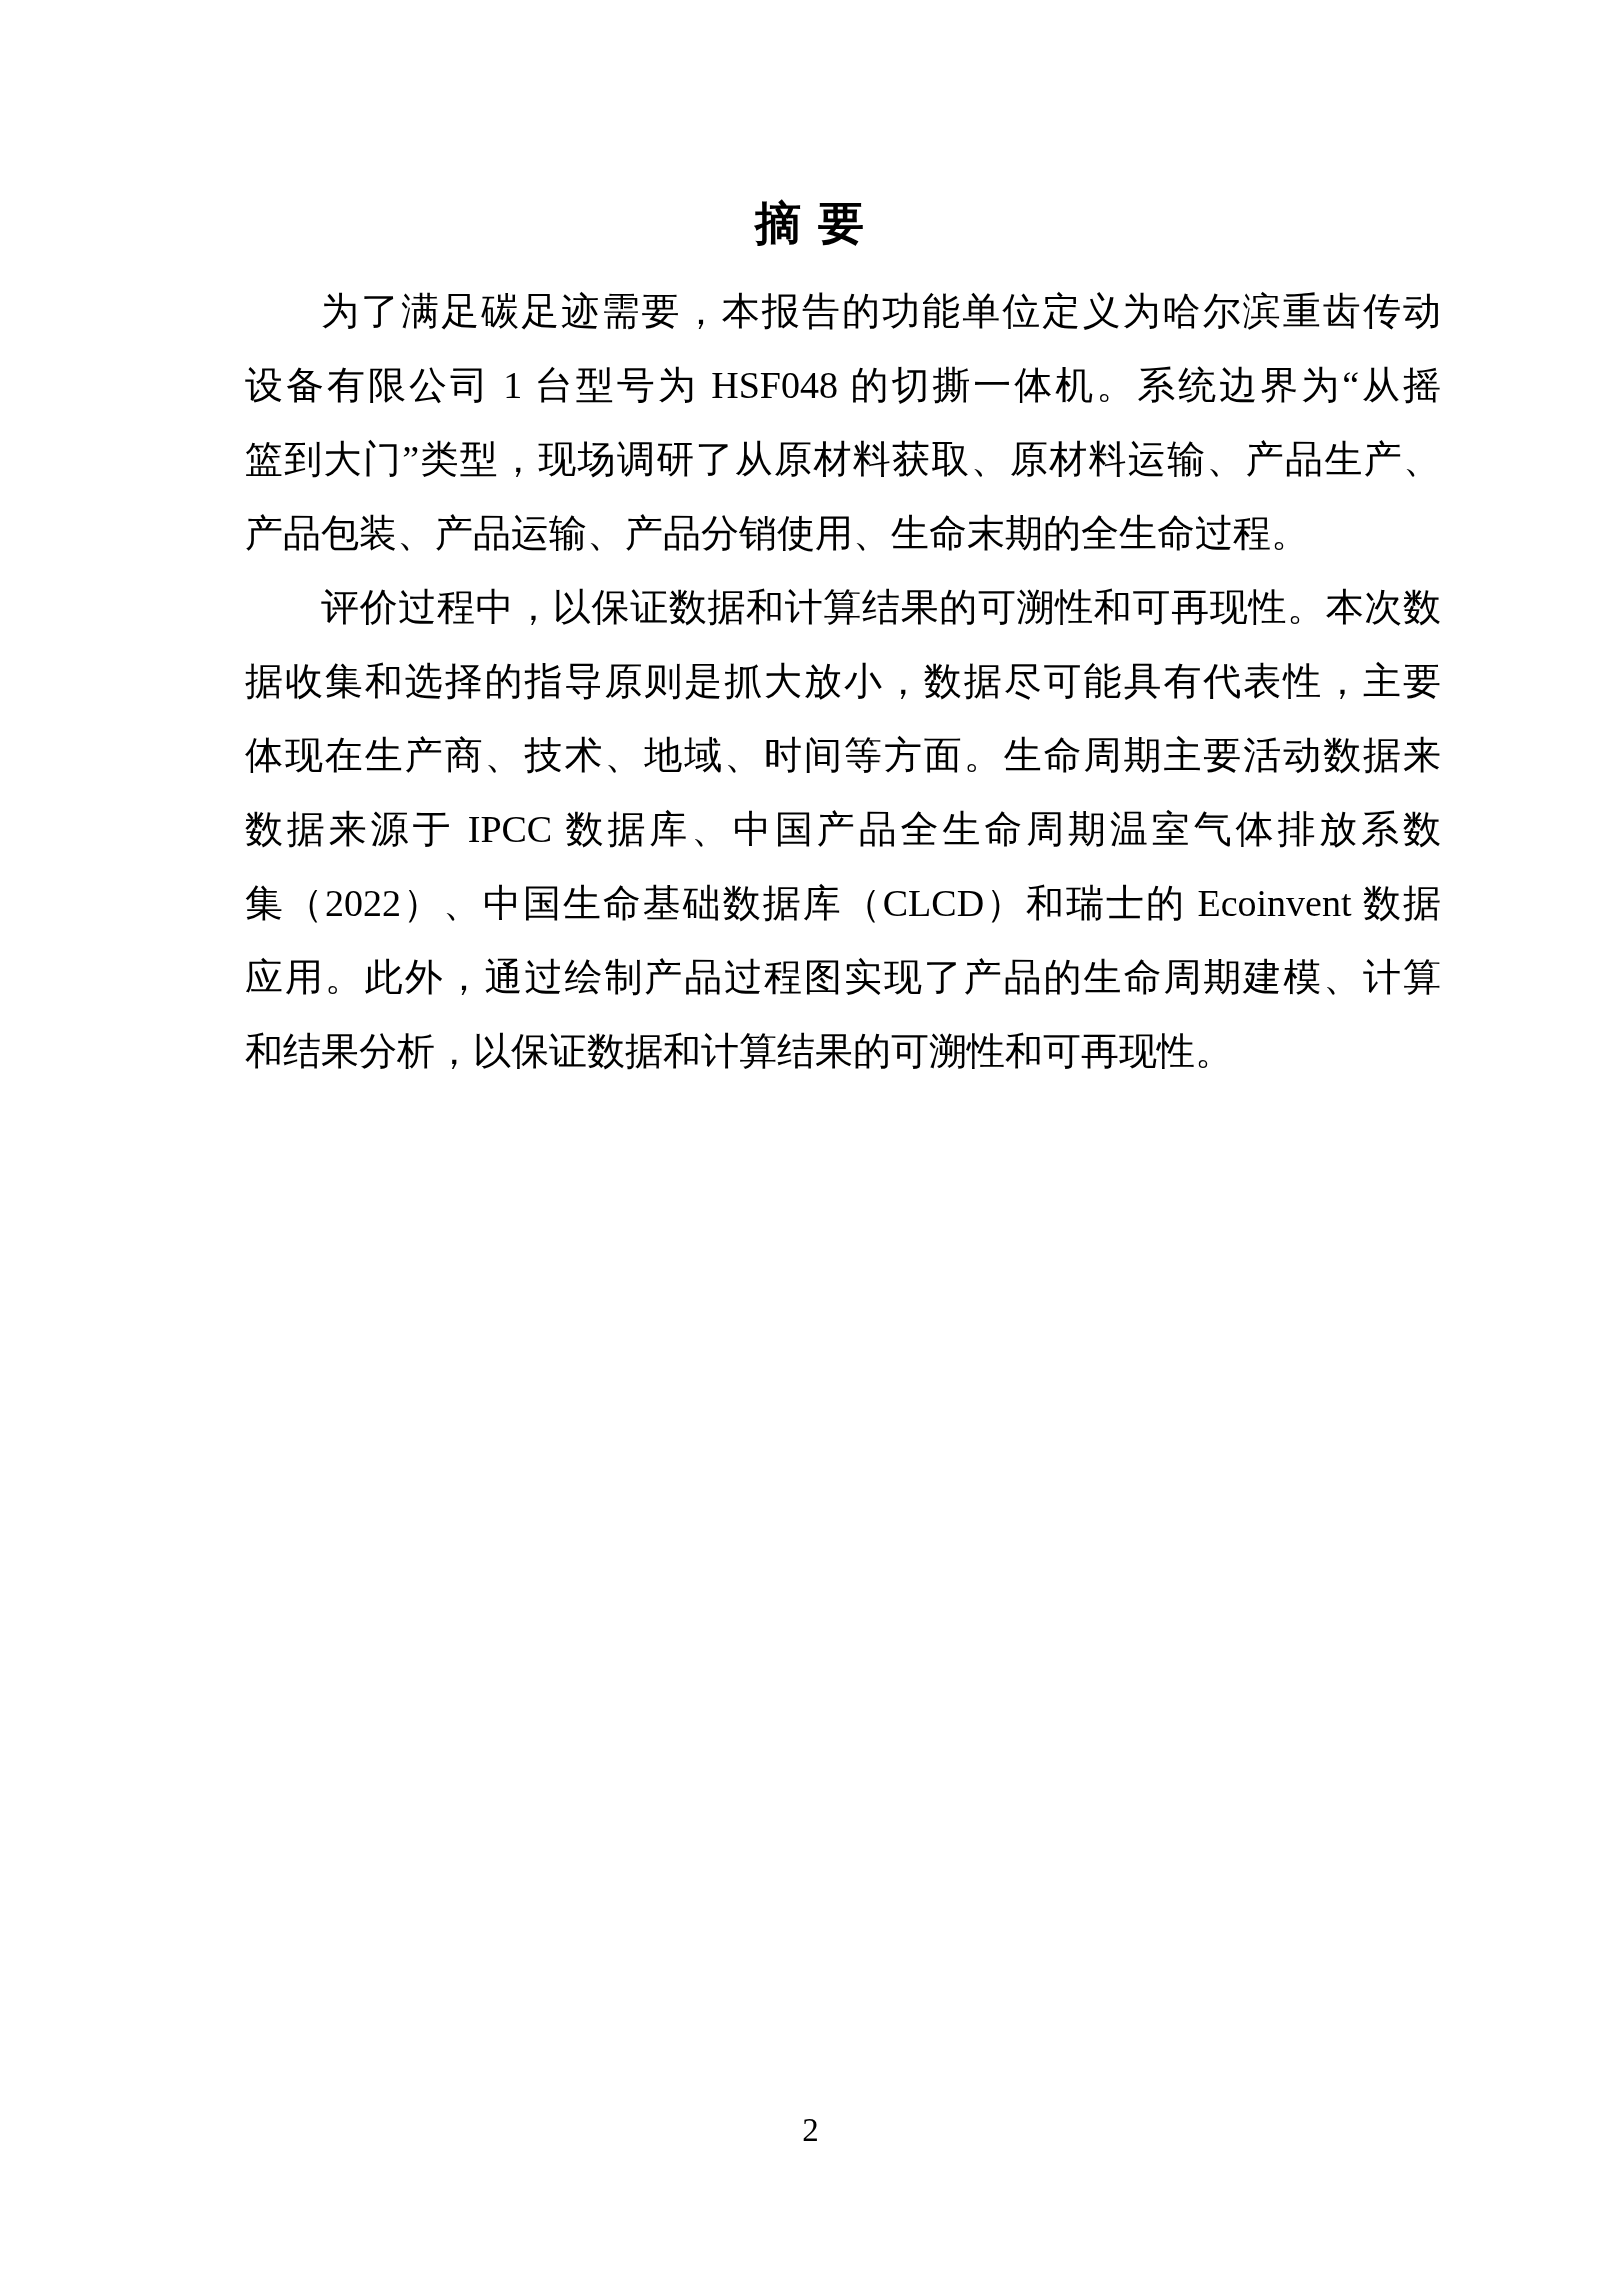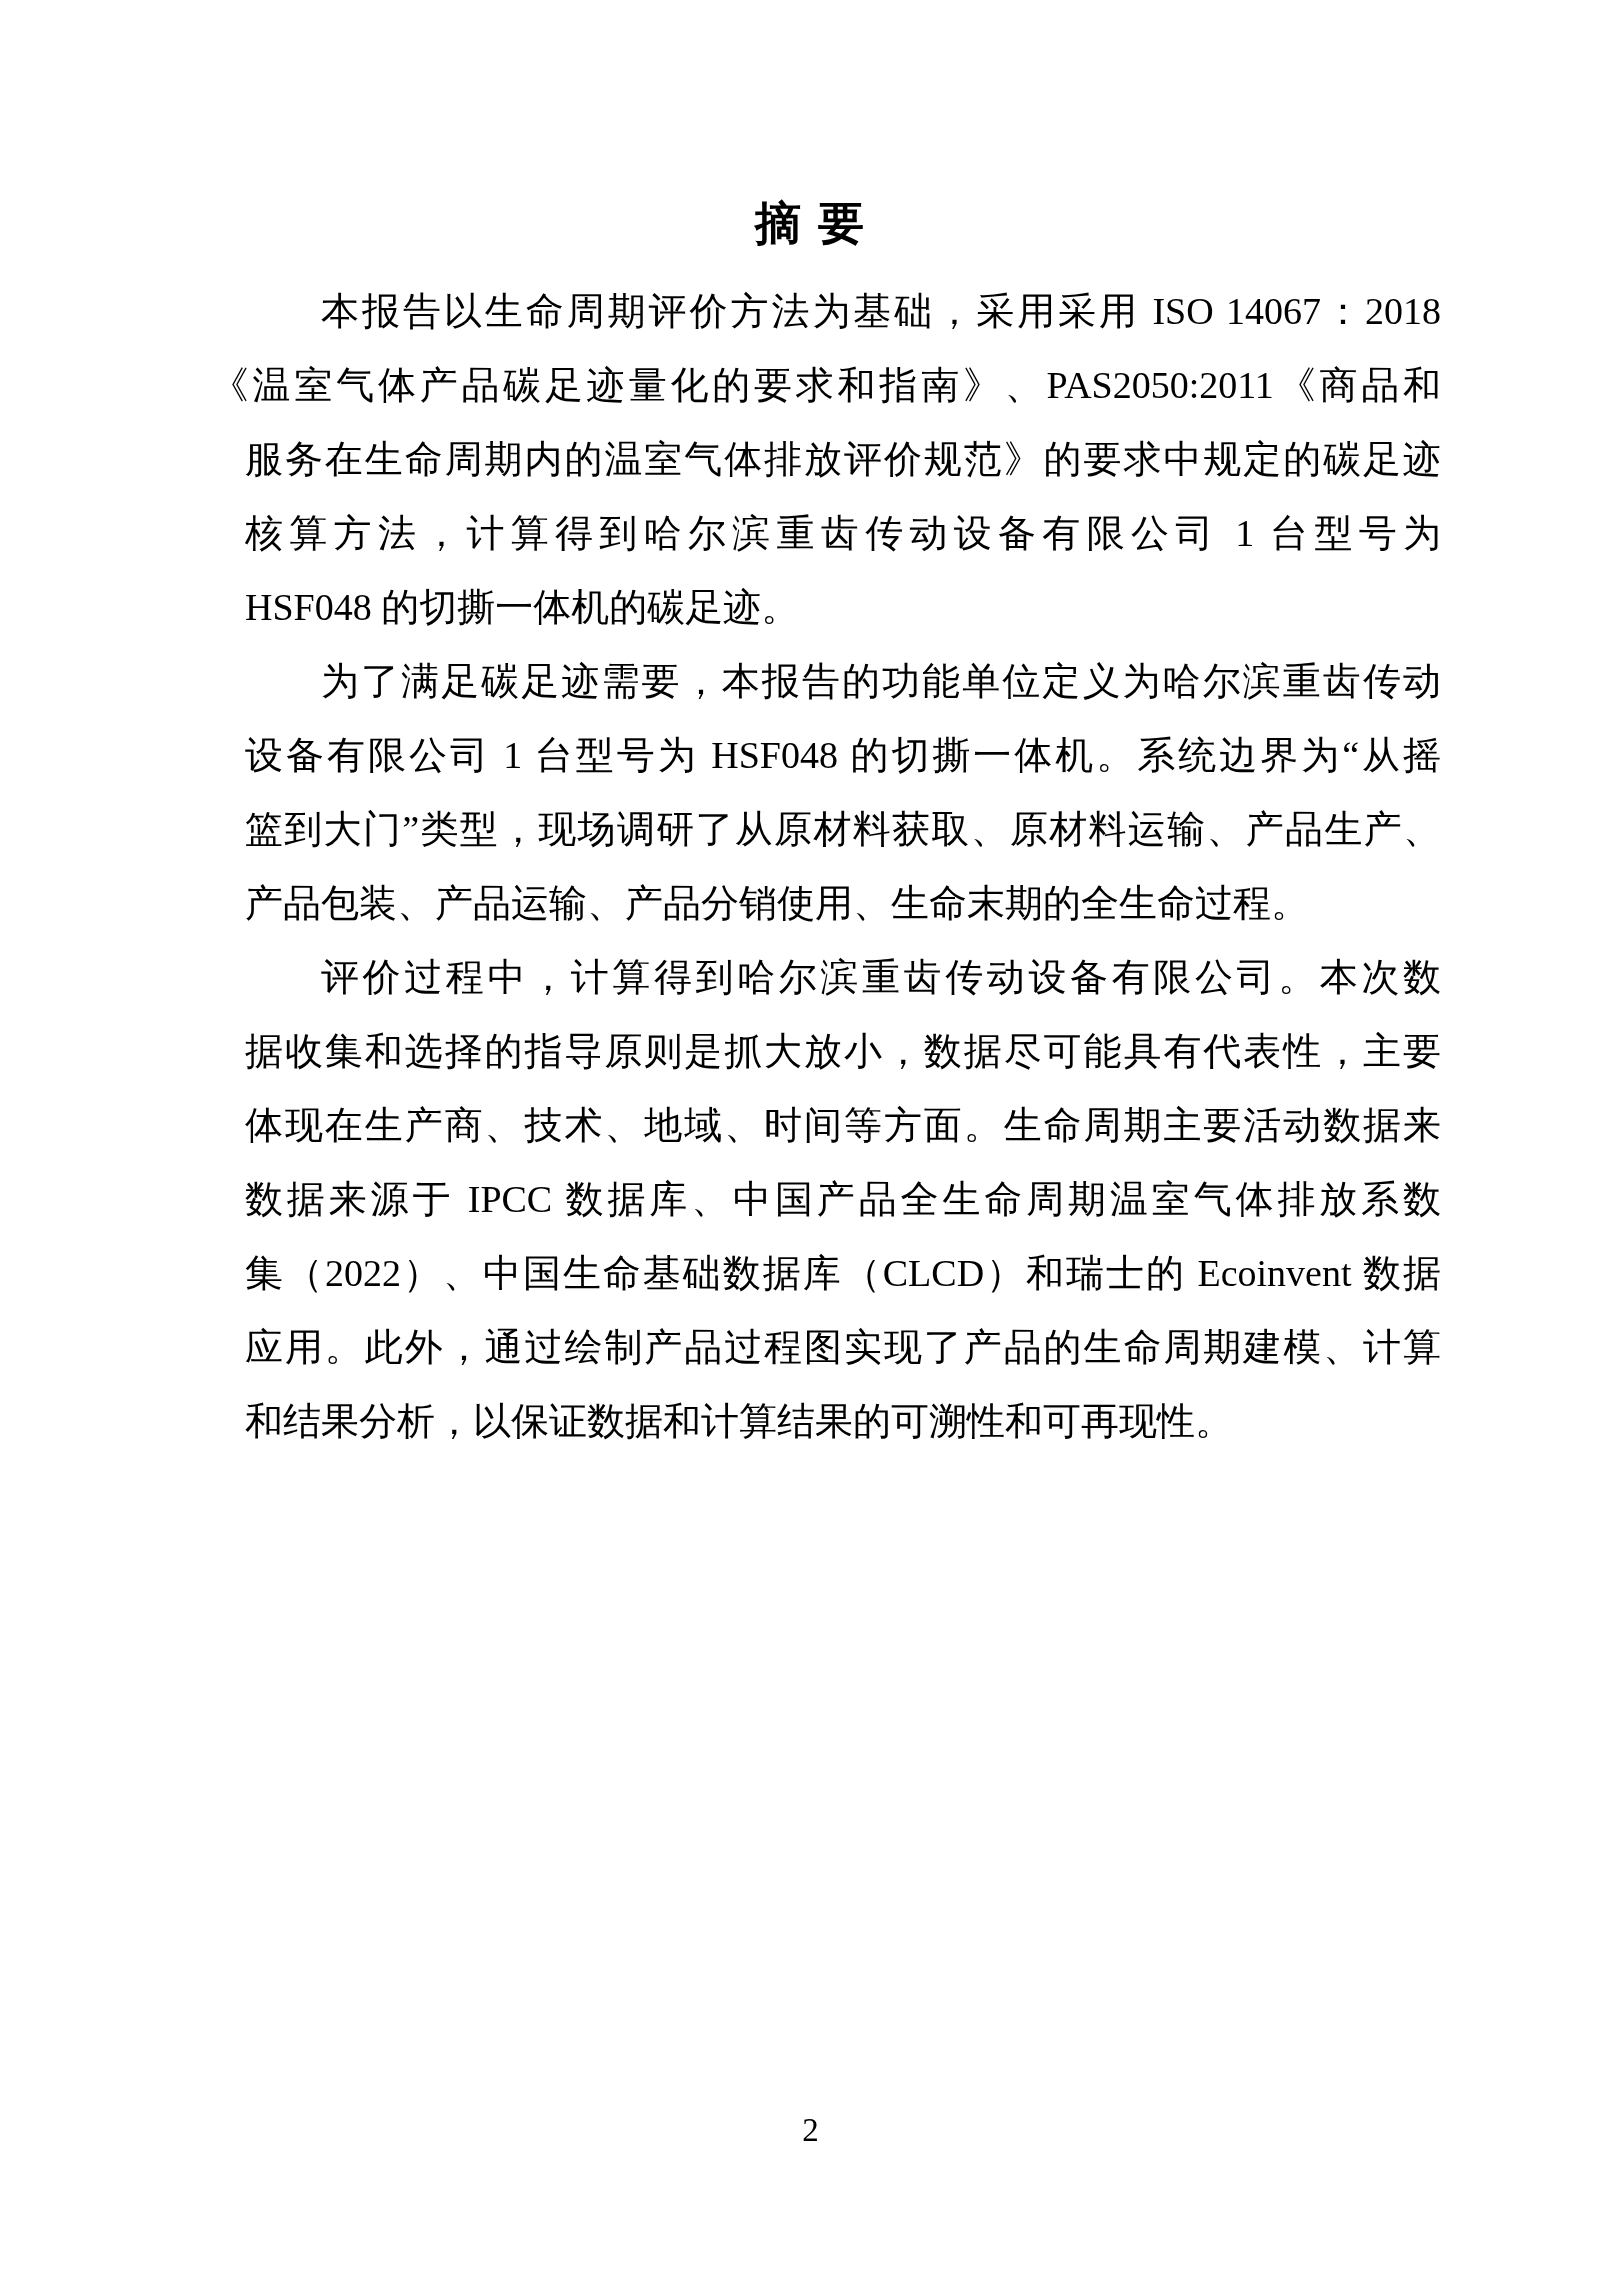--- a/index.html
+++ b/index.html
@@ -61,37 +61,30 @@
   }
 </style>
 </head>
 <body>
 
 <div class="page">
   <div class="content">
 
     <h1 class="doc-title">摘 要</h1>
 
-    <div class="para">
-      <div class="line indent">本报告以生命周期评价方法为基础，采用采用 ISO 14067：2018</div>
-      <div class="line hang">《温室气体产品碳足迹量化的要求和指南》、PAS2050:2011《商品和</div>
-      <div class="line">服务在生命周期内的温室气体排放评价规范》的要求中规定的碳足迹</div>
-      <div class="line">核算方法，计算得到哈尔滨重齿传动设备有限公司 1 台型号为</div>
-      <div class="line end">HSF048 的切撕一体机的碳足迹。</div>
-    </div>
 
     <div class="para">
       <div class="line indent">为了满足碳足迹需要，本报告的功能单位定义为哈尔滨重齿传动</div>
       <div class="line">设备有限公司 1 台型号为 HSF048 的切撕一体机。系统边界为“从摇</div>
       <div class="line">篮到大门”类型，现场调研了从原材料获取、原材料运输、产品生产、</div>
       <div class="line end">产品包装、产品运输、产品分销使用、生命末期的全生命过程。</div>
     </div>
 
     <div class="para">
-      <div class="line indent">评价过程中，计算得到哈尔滨重齿传动设备有限公司。本次数</div>
+      <div class="line indent">评价过程中，以保证数据和计算结果的可溯性和可再现性。本次数</div>
       <div class="line">据收集和选择的指导原则是抓大放小，数据尽可能具有代表性，主要</div>
       <div class="line">体现在生产商、技术、地域、时间等方面。生命周期主要活动数据来</div>
       <div class="line">数据来源于 IPCC 数据库、中国产品全生命周期温室气体排放系数</div>
       <div class="line">集（2022）、中国生命基础数据库（CLCD）和瑞士的 Ecoinvent 数据</div>
       <div class="line">应用。此外，通过绘制产品过程图实现了产品的生命周期建模、计算</div>
       <div class="line end">和结果分析，以保证数据和计算结果的可溯性和可再现性。</div>
     </div>
 
   </div>
 

